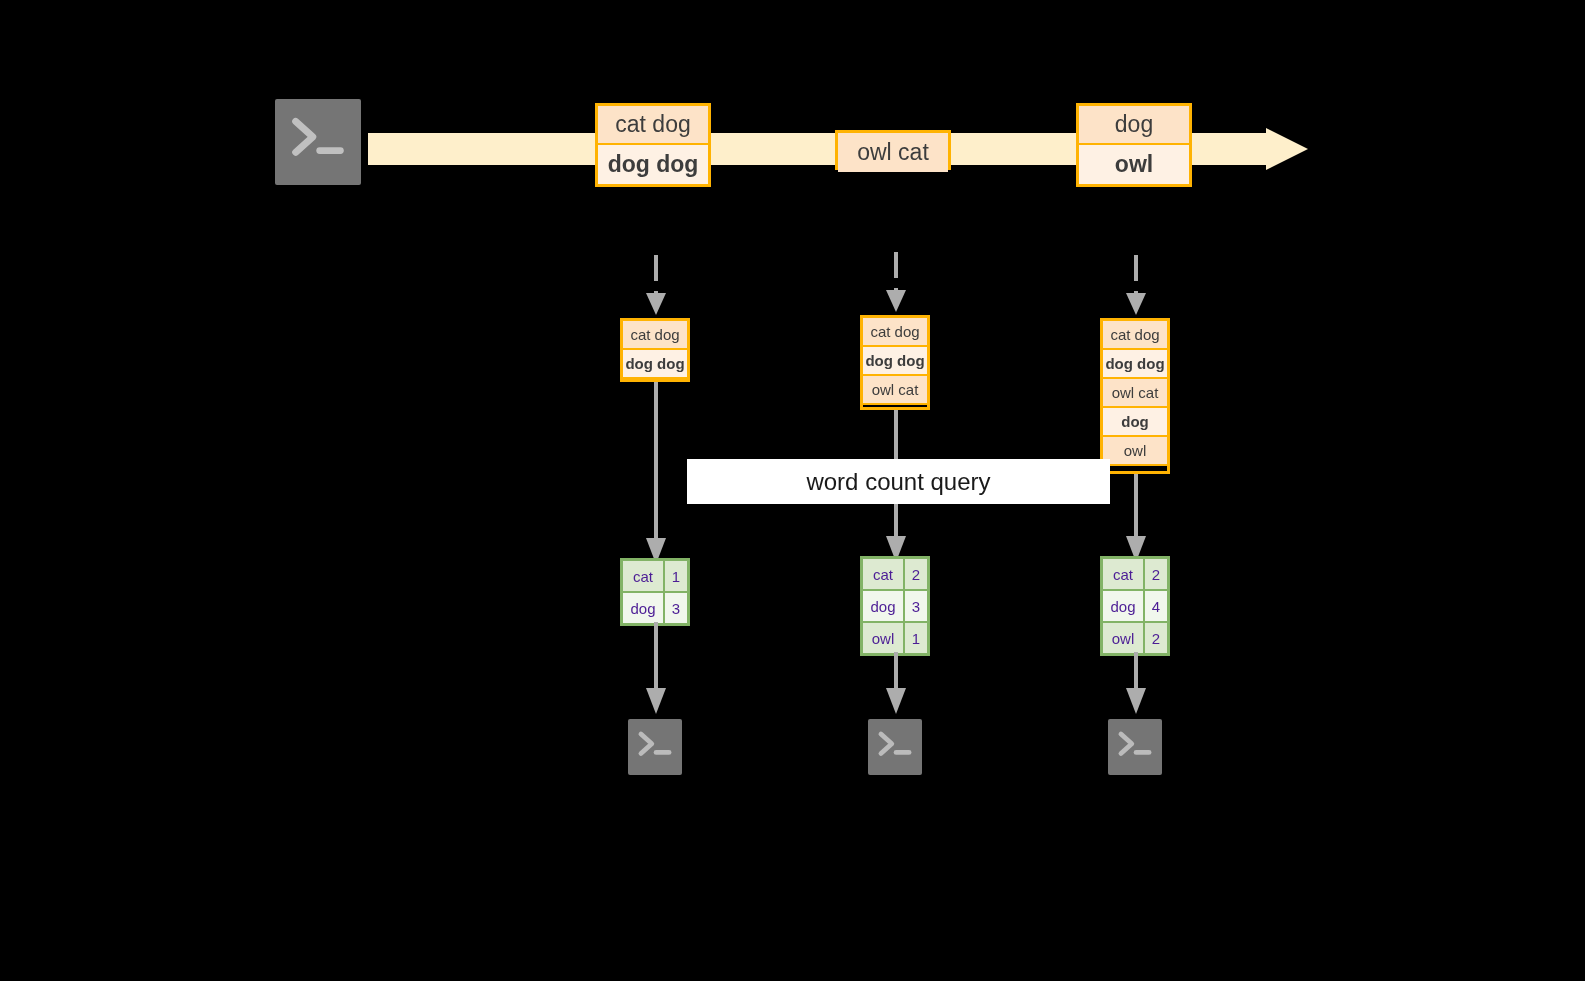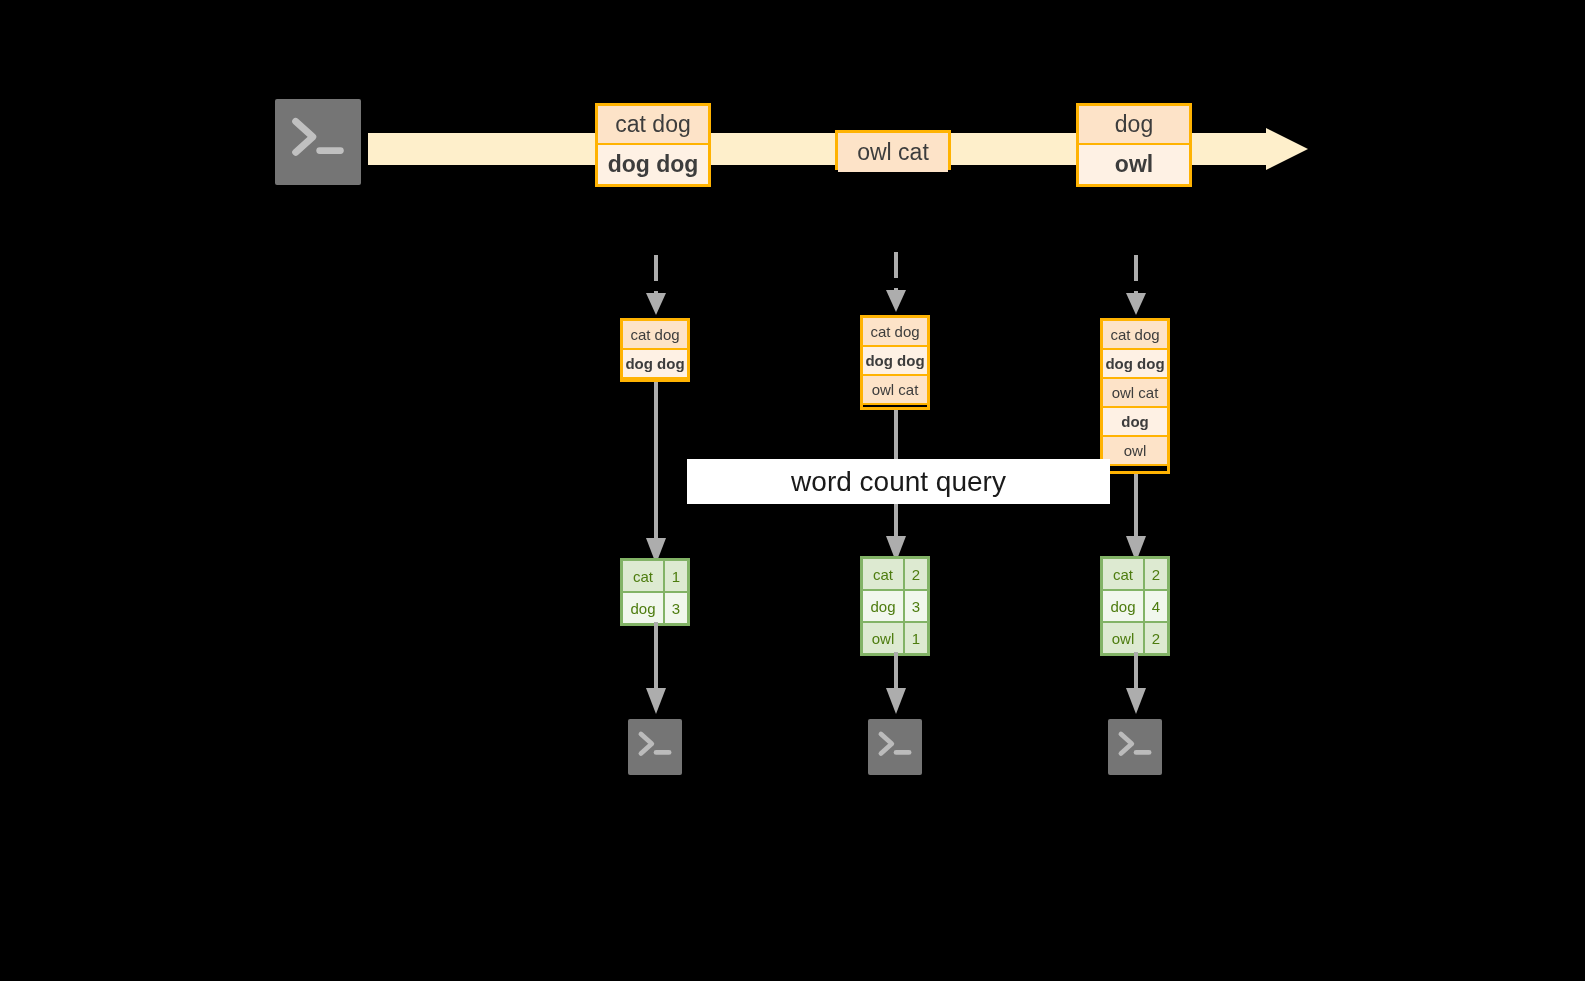--- a/index.html
+++ b/index.html
@@ -53,38 +53,38 @@
   .msgbox.small .cell{height:29px;font-size:15px;border-bottom:2px solid #FFB302;}
   #stack-1{left:620px;top:318px;height:64px;}
   #stack-2{left:860px;top:315px;height:95px;}
   #stack-3{left:1100px;top:318px;height:156px;}
 
   
   .restable{position:absolute;box-sizing:border-box;border:3px solid #82B366;
      width:70px;}
   .restable .row{display:flex;height:30px;border-bottom:2px solid #82B366;}
   .restable .row:last-child{border-bottom:none;}
-  .restable .k,.restable .v{box-sizing:border-box;color:#4d7c0f;font-size:15px;
+  .restable .k,.restable .v{box-sizing:border-box;color:#4c1d95;font-size:15px;
      display:flex;align-items:center;justify-content:center;}
   .restable .k{width:42px;border-right:2px solid #82B366;}
   .restable .v{width:22px;}
   .row.dark .k,.row.dark .v{background:#DDEAD1;}
   .row.light .k,.row.light .v{background:#F1F7ED;}
   #res-1{left:620px;top:558px;}
   #res-2{left:860px;top:556px;}
   #res-3{left:1100px;top:556px;}
 
   
   .conn{position:absolute;}
   .conn svg{display:block;overflow:visible;}
 
   
   #query-label{position:absolute;left:687px;top:459px;width:423px;height:45px;
      background:#FFFFFF;display:flex;align-items:center;justify-content:center;
-     color:#1a1a1a;font-size:28px;white-space:nowrap;z-index:5;}
+     color:#1a1a1a;font-size:24px;white-space:nowrap;z-index:5;}
 </style>
 </head>
 <body>
 
 <div class="stage">
 
   <div id="timeline-arrow">
     <svg width="940" height="42" viewBox="0 0 940 42">
       <path d="M0 5 L898 5 L898 0 L940 21 L898 42 L898 37 L0 37 Z" fill="#FEEFCB"></path>
     </svg>

